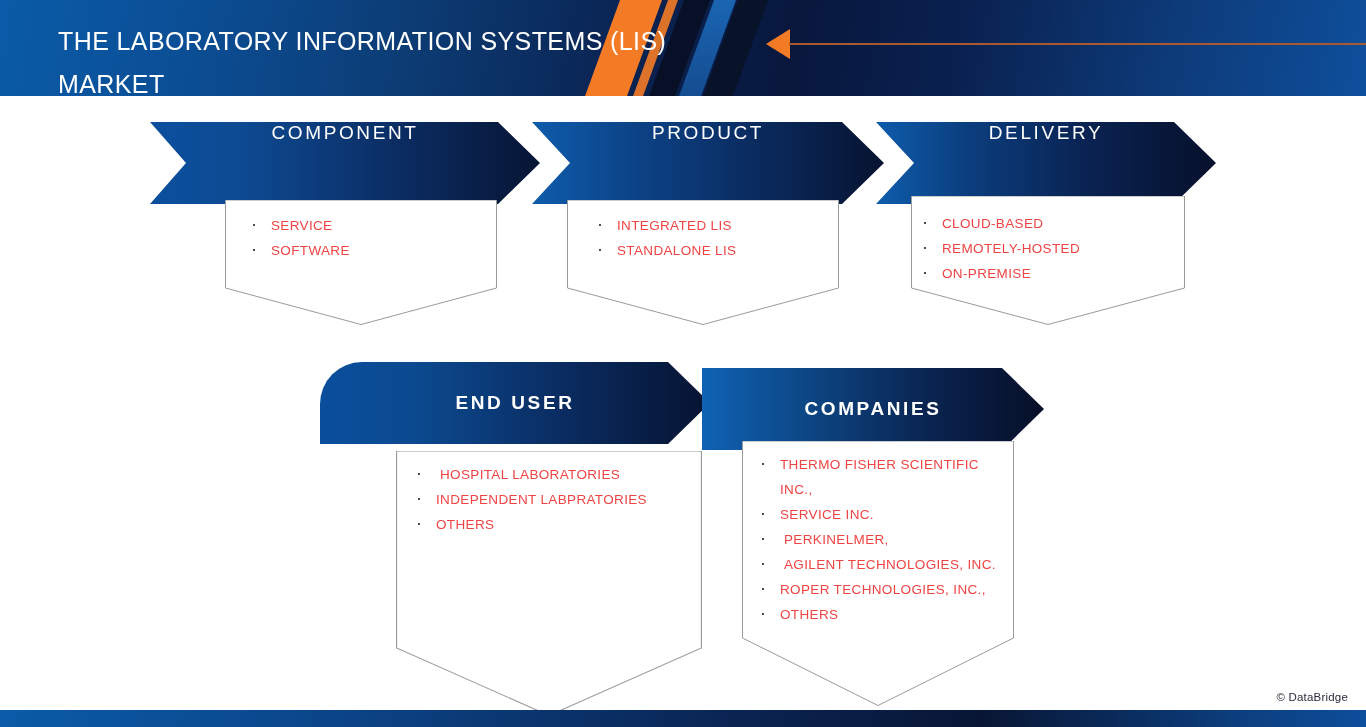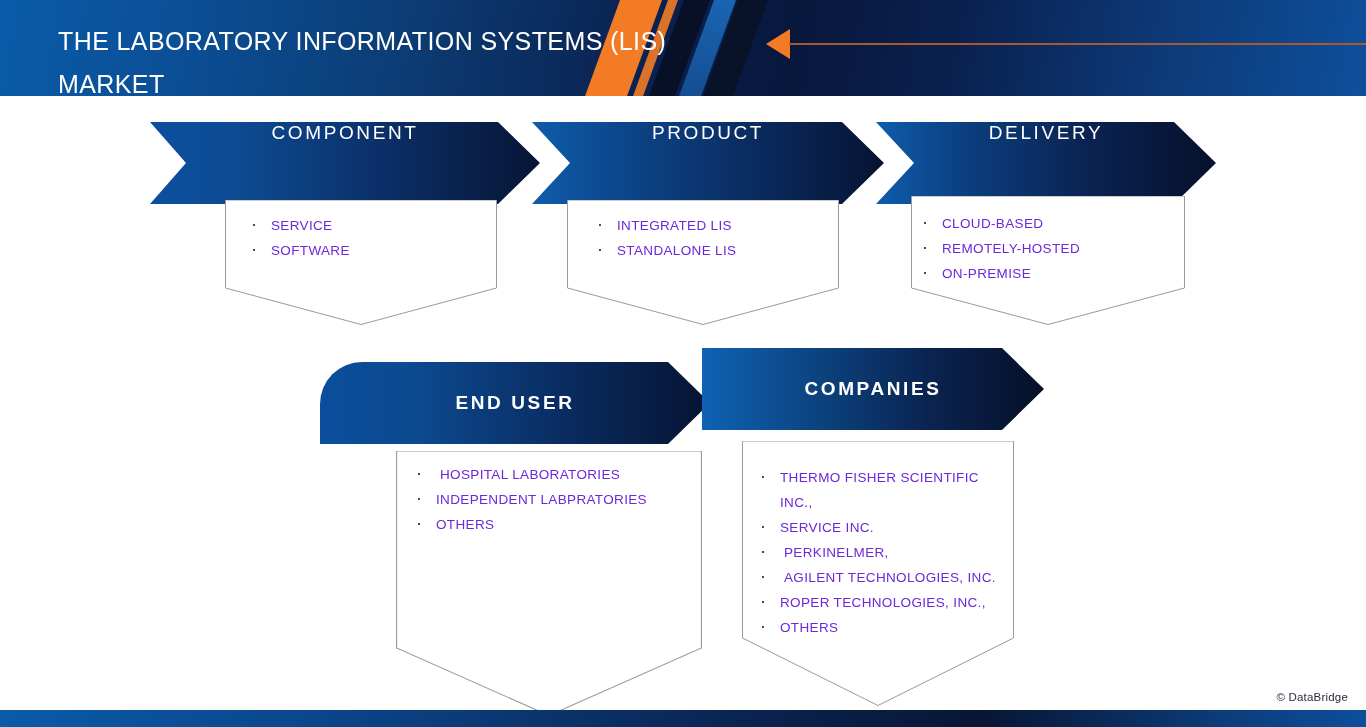--- a/index.html
+++ b/index.html
@@ -75,21 +75,21 @@
     position:absolute; left:0; top:0; width:100%; height:100%;
   }
   .boxshape svg { display:block; width:100%; height:100%; }
   .boxlist {
     position: absolute; left: 0; top: 0; width: 100%;
     padding: 13px 12px 0 26px;
   }
   .boxlist li {
     list-style: none;
     position: relative;
-    color: #6d28d9;
+    color: #ef4444;
     font-size: 13.5px;
     line-height: 25px;
     letter-spacing: .35px;
     padding-left: 20px;
   }
   .boxlist li::before {
     content: "\00B7";
     position: absolute; left: 0; top: -1px;
     font-size: 18px; color:#2c2c2c; line-height: 25px;
   }
@@ -97,21 +97,21 @@
   
   .chev-4 {
     position:absolute; left: 320px; top: 362px; width: 390px; height: 82px;
     display:flex; align-items:center; justify-content:center;
     color:#fff; font-size:19px; font-weight:bold; letter-spacing:2.6px;
     background: linear-gradient(90deg, #0a4e9c 0%, #0c4a90 24%, #0a2c61 62%, #061331 100%);
     border-top-left-radius: 42px;
     clip-path: polygon(0 0, 348px 0, 390px 50%, 348px 100%, 0 100%);
   }
   .chev-5 {
-    position:absolute; left: 702px; top: 348px; width: 342px; height: 82px;
+    position:absolute; left: 702px; top: 368px; width: 342px; height: 82px;
     display:flex; align-items:center; justify-content:center;
     color:#fff; font-size:19px; font-weight:bold; letter-spacing:2.6px;
     background: linear-gradient(90deg, #0f62b4 0%, #0c437f 34%, #0a2451 66%, #060f27 100%);
     clip-path: polygon(0 0, 300px 0, 342px 50%, 300px 100%, 0 100%);
   }
 
   
   .copyright {
     position: absolute; right: 18px; bottom: 24px;
     font-size: 11.5px; color: #2b2b3d; letter-spacing:.2px;
@@ -205,21 +205,21 @@
       <li>OTHERS</li>
     </ul>
   </div>
 
   <div class="boxwrap" style="left:742px; top:441px; width:272px; height:265px;">
     <div class="boxshape">
       <svg viewBox="0 0 272 265" preserveAspectRatio="none">
         <polygon points="0.5,0 271.5,0 271.5,197 136,264.5 0.5,197" fill="#ffffff" stroke="#9a9a9a" stroke-width="1"></polygon>
       </svg>
     </div>
-    <ul class="boxlist" style="padding-left:18px; padding-top:24px;">
+    <ul class="boxlist" style="padding-left:18px; padding-top:11px;">
       <li>THERMO FISHER SCIENTIFIC INC.,</li>
       <li>SERVICE INC.</li>
       <li style="padding-left:24px;">PERKINELMER,</li>
       <li style="padding-left:24px;">AGILENT TECHNOLOGIES, INC.</li>
       <li>ROPER TECHNOLOGIES, INC.,</li>
       <li>OTHERS</li>
     </ul>
   </div>
 
   <div class="copyright">© DataBridge</div>

